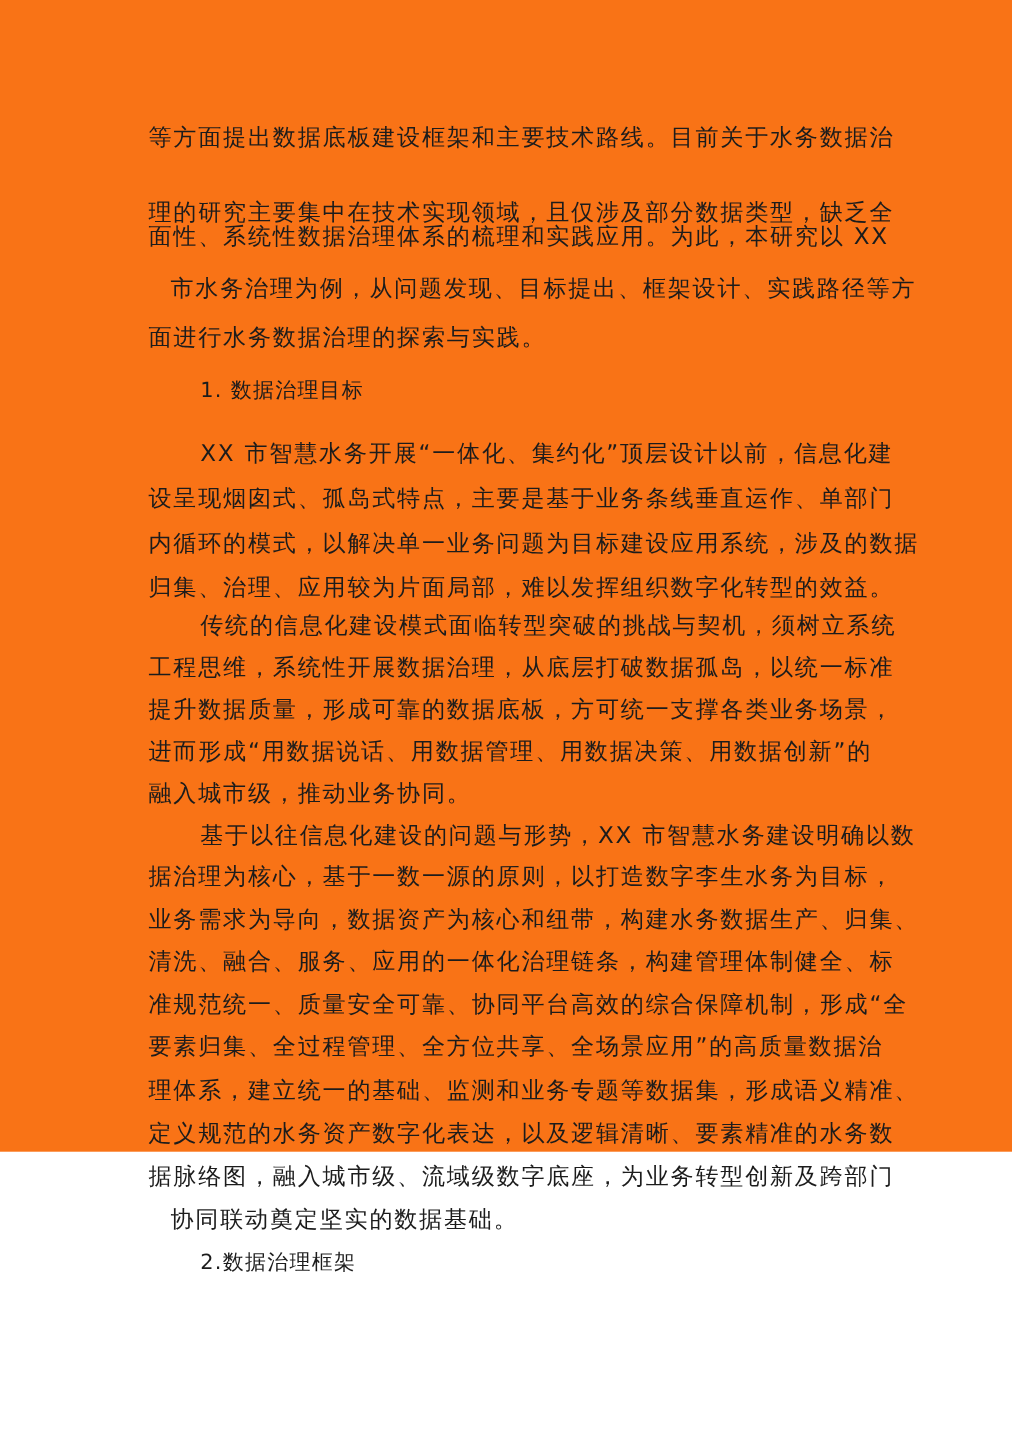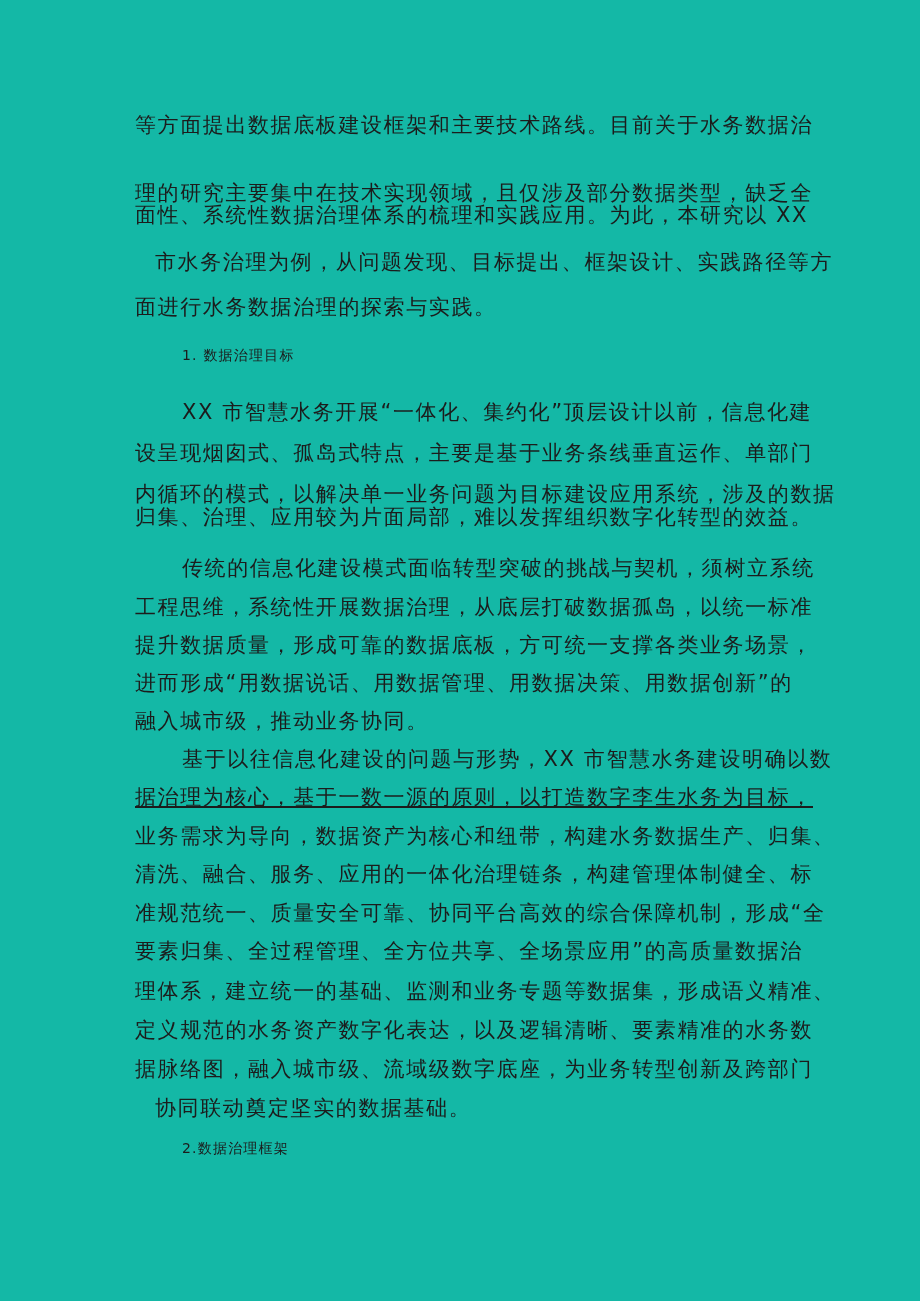--- a/index.html
+++ b/index.html
@@ -13,39 +13,39 @@
       position: relative;
       overflow: hidden;
       font-family: "DejaVu Sans", "Liberation Sans", sans-serif;
       color: #1a1a1a;
     }
     .page {
       position: absolute;
       left: 0;
       top: 0;
       width: 920px;
-      height: 1301px;
-      background: #14b8a6;
+      height: 1047px;
+      background: #f97316;
     }
     .line {
       position: absolute;
       left: 135px;
       width: 660px;
       font-size: 21px;
       line-height: 26px;
       height: 26px;
       white-space: nowrap;
       letter-spacing: 1.6px;
       color: #1c1c1c;
     }
     .line.indent { left: 182px; }
     .heading {
       position: absolute;
       left: 182px;
-      font-size: 14px;
+      font-size: 19px;
       line-height: 26px;
       height: 26px;
       white-space: nowrap;
       letter-spacing: 1.2px;
       color: #1c1c1c;
     }
   </style>
 </head>
 <body>
 
@@ -58,34 +58,34 @@
     <div class="line" style="top:249px;margin-left:20px;">市水务治理为例，从问题发现、目标提出、框架设计、实践路径等方</div>
     <div class="line" style="top:294px;">面进行水务数据治理的探索与实践。</div>
   </div>
 
   <div class="heading" style="top:342px;">1. 数据治理目标</div>
 
   <div>
     <div class="line indent" style="top:399px;">XX 市智慧水务开展“一体化、集约化”顶层设计以前，信息化建</div>
     <div class="line" style="top:440px;">设呈现烟囱式、孤岛式特点，主要是基于业务条线垂直运作、单部门</div>
     <div class="line" style="top:481px;">内循环的模式，以解决单一业务问题为目标建设应用系统，涉及的数据</div>
-    <div class="line" style="top:504px;">归集、治理、应用较为片面局部，难以发挥组织数字化转型的效益。</div>
+    <div class="line" style="top:521px;">归集、治理、应用较为片面局部，难以发挥组织数字化转型的效益。</div>
   </div>
 
   <div>
     <div class="line indent" style="top:555px;">传统的信息化建设模式面临转型突破的挑战与契机，须树立系统</div>
     <div class="line" style="top:594px;">工程思维，系统性开展数据治理，从底层打破数据孤岛，以统一标准</div>
     <div class="line" style="top:632px;">提升数据质量，形成可靠的数据底板，方可统一支撑各类业务场景，</div>
     <div class="line" style="top:670px;">进而形成“用数据说话、用数据管理、用数据决策、用数据创新”的</div>
     <div class="line" style="top:708px;">融入城市级，推动业务协同。</div>
   </div>
 
   <div>
     <div class="line indent" style="top:746px;">基于以往信息化建设的问题与形势，XX 市智慧水务建设明确以数</div>
-    <div class="line" style="top:784px;text-decoration:underline;">据治理为核心，基于一数一源的原则，以打造数字李生水务为目标，</div>
+    <div class="line" style="top:784px;">据治理为核心，基于一数一源的原则，以打造数字李生水务为目标，</div>
     <div class="line" style="top:823px;">业务需求为导向，数据资产为核心和纽带，构建水务数据生产、归集、</div>
     <div class="line" style="top:861px;font-family:Liberation Serif, serif;">清洗、融合、服务、应用的一体化治理链条，构建管理体制健全、标</div>
     <div class="line" style="top:900px;">准规范统一、质量安全可靠、协同平台高效的综合保障机制，形成“全</div>
     <div class="line" style="top:938px;">要素归集、全过程管理、全方位共享、全场景应用”的高质量数据治</div>
     <div class="line" style="top:978px;">理体系，建立统一的基础、监测和业务专题等数据集，形成语义精准、</div>
     <div class="line" style="top:1017px;">定义规范的水务资产数字化表达，以及逻辑清晰、要素精准的水务数</div>
     <div class="line" style="top:1056px;">据脉络图，融入城市级、流域级数字底座，为业务转型创新及跨部门</div>
     <div class="line" style="top:1095px;margin-left:20px;">协同联动奠定坚实的数据基础。</div>
   </div>
 

